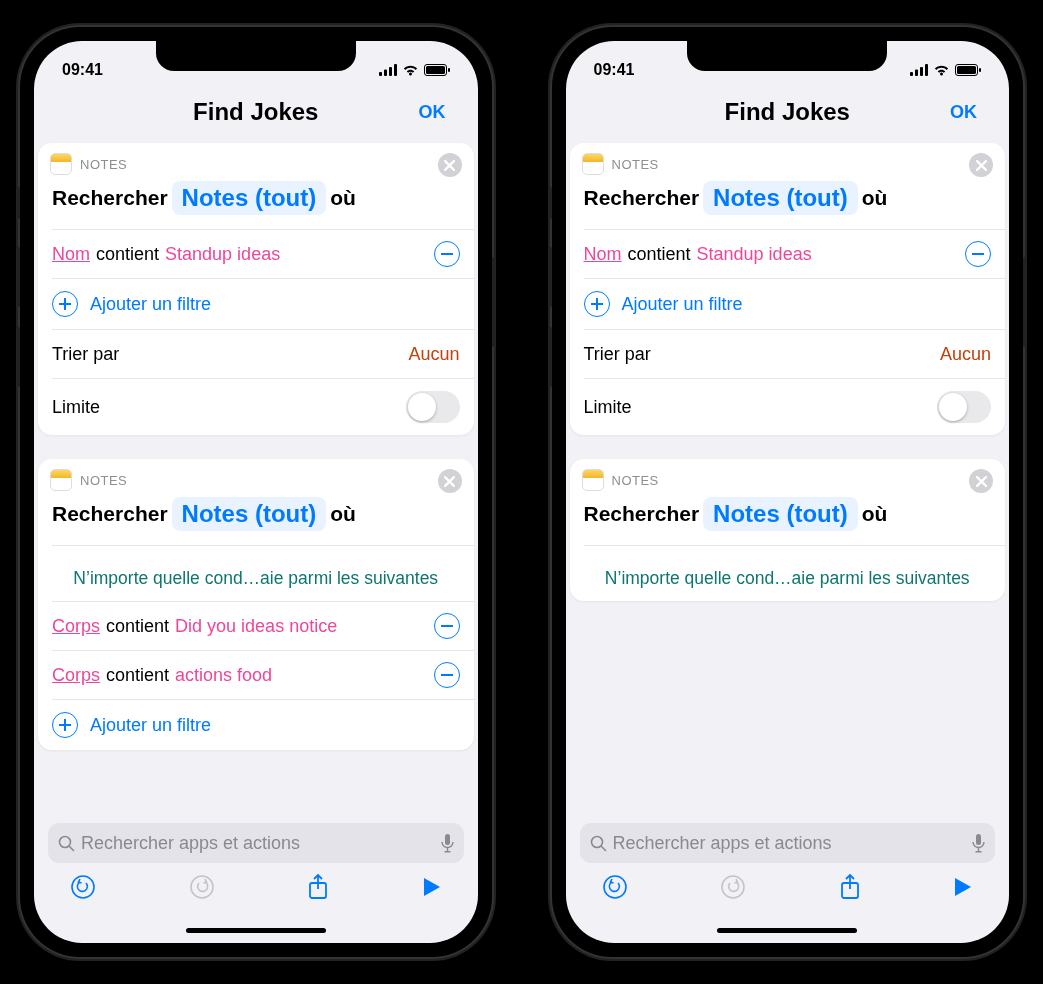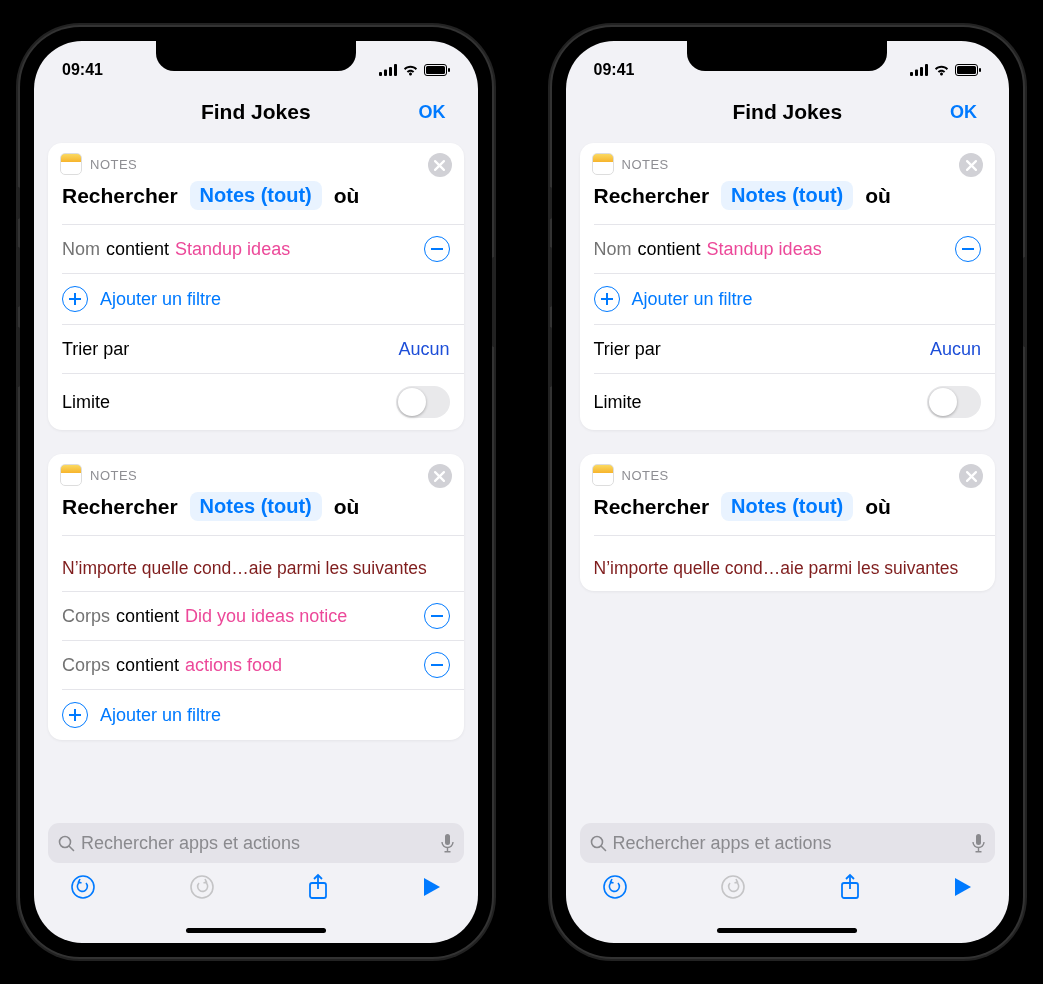--- a/index.html
+++ b/index.html
@@ -60,32 +60,33 @@
   .status-right { display:flex; align-items:center; gap:5px; }
   .status-right svg { display:block; }
   .nav-bar {
     height: 46px;
     display: flex;
     align-items: center;
     justify-content: center;
     position: relative;
     padding: 0 20px;
   }
-  .nav-title { font-size: 21px; font-weight: 600; }
+  .nav-title { font-size: 24px; font-weight: 600; }
   .nav-done {
     position: absolute;
     right: 32px;
     color: #007aff;
     font-size: 18px;
     font-weight: 600;
   }
   .content {
     flex: 1;
     overflow: hidden;
-    padding: 8px 14px 0;
+    padding: 8px 4px 0;
+    text-align: center;
   }
   .card {
     background: #fff;
     border-radius: 14px;
     margin-bottom: 24px;
     box-shadow: 0 1px 3px rgba(0,0,0,.06);
     overflow: hidden;
   }
   .card-header {
     display: flex;
@@ -125,43 +126,43 @@
     align-items: center;
     justify-content: center;
   }
   .close-circle svg { width:11px; height:11px; }
   .action-title-row {
     padding: 6px 14px 14px;
     font-size: 21px;
     display: flex;
     flex-wrap: wrap;
     align-items: center;
-    gap: 12px;
+    gap: 4px;
   }
   .action-verb { font-weight: 600; }
   .token {
     background: #e9f3ff;
     color: #007aff;
     padding: 3px 10px;
     border-radius: 8px;
     font-weight: 600;
-    font-size: 20px;
+    font-size: 24px;
   }
   .action-suffix { font-weight: 600; }
   .rien-title { padding: 6px 14px 14px; font-size: 22px; }
   .divider { height: 1px; background: #e5e5ea; margin-left: 14px; }
   .row {
     display: flex;
     align-items: center;
     padding: 12px 14px;
     font-size: 18px;
     min-height: 48px;
     position: relative;
   }
-  .filter-row .attr { color: #737373; margin-right:6px; }
+  .filter-row .attr { color: #ec4899; margin-right:6px;text-decoration:underline; }
   .filter-row .op { color: #000; margin-right:6px; }
   .filter-row .val { color: #ec4899; }
   .circle-btn {
     width: 26px; height: 26px;
     border: 1.8px solid #007aff;
     border-radius: 13px;
     display: flex;
     align-items: center;
     justify-content: center;
     color: #007aff;
@@ -172,36 +173,36 @@
     content:""; display:block; width:12px; height:2px; background:#007aff;
   }
   .circle-btn.plus { position: static; margin-right: 12px; }
   .circle-btn.plus::before,
   .circle-btn.plus::after {
     content:""; position:absolute; background:#007aff;
   }
   .circle-btn.plus::before { width:12px; height:2px; }
   .circle-btn.plus::after { width:2px; height:12px; }
   .add-filter-row { color:#007aff; }
-  .row-right { margin-left:auto; color:#1d4ed8; font-size:18px; }
+  .row-right { margin-left:auto; color:#c2410c; font-size:18px; }
   .toggle {
     width: 54px; height: 32px;
     background: #e9e9eb;
     border-radius: 16px;
     position: relative;
     margin-left: auto;
   }
   .toggle::after {
     content:""; position:absolute;
     width:28px; height:28px; background:#fff;
     border-radius:14px; top:2px; left:2px;
     box-shadow: 0 1px 3px rgba(0,0,0,.3);
   }
   .condition-row {
-    color: #7f1d1d;
+    color: #0f766e;
     font-size: 17.5px;
     padding: 22px 14px 12px;
   }
   .bottom-area {
     padding: 0 14px 6px;
     margin-top: 28px;
   }
   .search-bar {
     background: #e4e3e9;
     border-radius: 11px;

